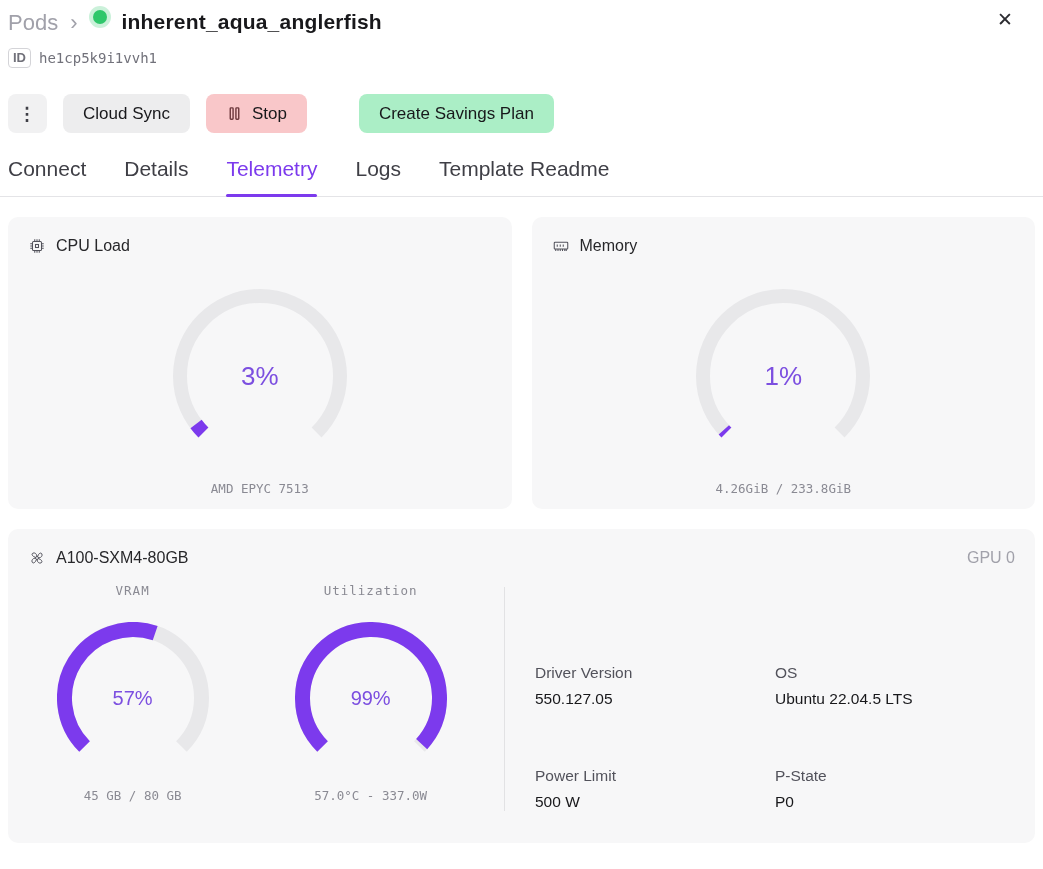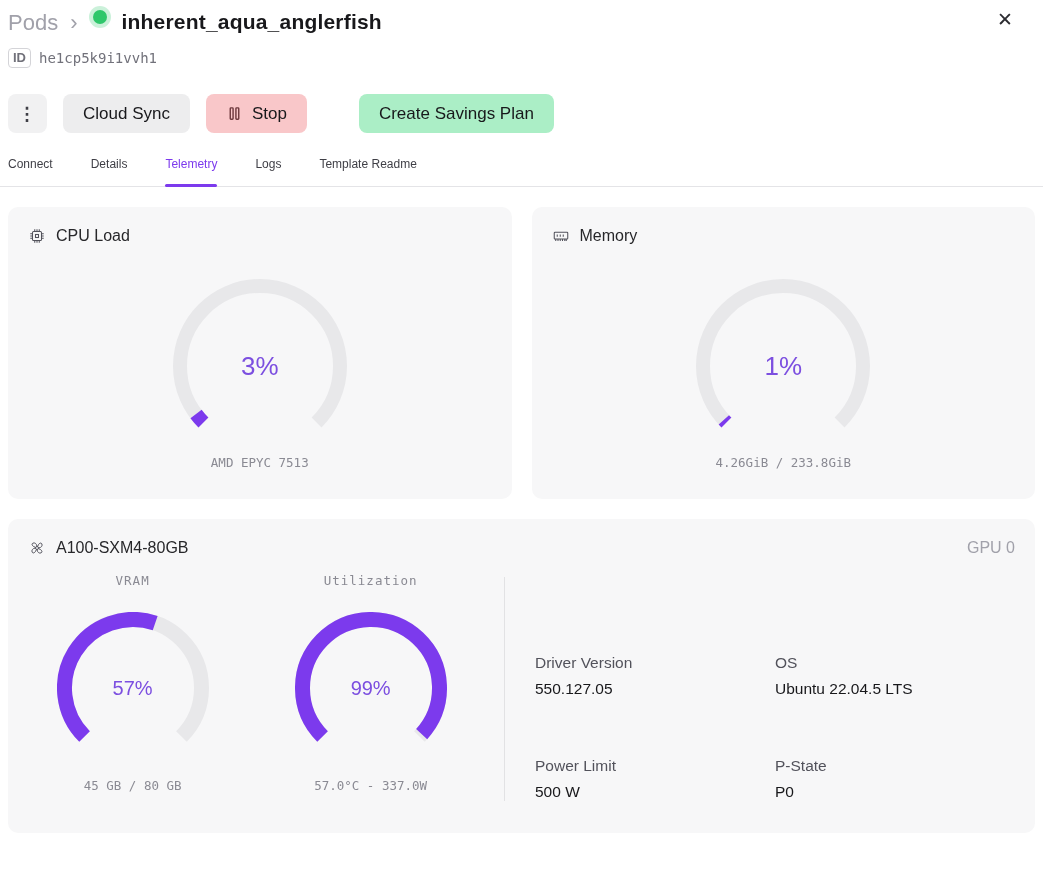--- a/index.html
+++ b/index.html
@@ -36,42 +36,42 @@
   .btn{display:flex;align-items:center;gap:9px;height:39px;padding:0 20px;border:none;
        border-radius:8px;font-family:"Liberation Sans",sans-serif;font-size:17px;color:var(--ink);cursor:pointer;}
   .btn-kebab{width:39px;padding:0;justify-content:center;background:#f1f1f2;font-size:18px;
              font-weight:700;color:#3f3f46;letter-spacing:1px;}
   .btn-stop{background:var(--stop-bg,#f9c7c9);}
   .btn-gray{background:var(--cloudsync-bg,#ededee);}
   .btn-green{background:var(--savings-bg,#abeec6);margin-left:36px;}
   
   .tabs{display:flex;align-items:flex-end;gap:38px;padding:24px 8px 0 8px;
         border-bottom:1px solid var(--border);}
-  .tab{font-size:12px;color:var(--ink-soft);padding-bottom:15px;cursor:pointer;position:relative;text-align:center;}
+  .tab{font-size:21px;color:var(--ink-soft);padding-bottom:15px;cursor:pointer;position:relative;text-align:center;}
   .tab.active{color:var(--accent);}
   .tab.active::after{content:"";position:absolute;left:0;right:0;bottom:-1px;height:3px;
         background:var(--accent);border-radius:2px;}
   
   .content{padding:20px 8px 0 8px;}
   .row2{display:grid;grid-template-columns:1fr 1fr;gap:20px;}
   .card{background:var(--card-bg);border-radius:10px;padding:20px;}
   .card.metric{height:292px;}
   .card-head{display:flex;align-items:center;gap:10px;}
   .card-head .icon{display:flex;color:#52525b;}
   .card-title{font-size:16px;color:#27272a;}
   .gpu-badge{margin-left:auto;font-size:16px;color:var(--gray-light);}
   
   .gauge-wrap{position:relative;display:flex;justify-content:center;}
   .metric .gauge-wrap{margin-top:34px;}
   .gauge-value{position:absolute;top:50%;left:50%;transform:translate(-50%,-50%);
         color:#7c4fe0;font-size:26px;}
   .gauge-value.big{font-size:20px;}
   .mono-note{font-family:"DejaVu Sans Mono",monospace;font-size:12.5px;color:var(--mono-gray);
         text-align:center;}
-  .metric .mono-note{margin-top:2px;}
+  .metric .mono-note{margin-top:18px;}
   
   .card.gpu{height:314px;margin-top:20px;}
   .gpu-body{display:flex;margin-top:16px;}
   .gauge-col{display:flex;flex-direction:column;align-items:center;}
   .gauge-col.c1{width:218px;}
   .gauge-col.c2{width:278px;}
   .gauge-label{font-family:"DejaVu Sans Mono",monospace;font-size:12.5px;color:var(--mono-gray);
         letter-spacing:1px;margin-bottom:24px;}
   .gauge-col .mono-note{margin-top:14px;}
   .vdivider{width:1px;background:#e2e2e4;margin:4px 0 0 0;align-self:stretch;}

